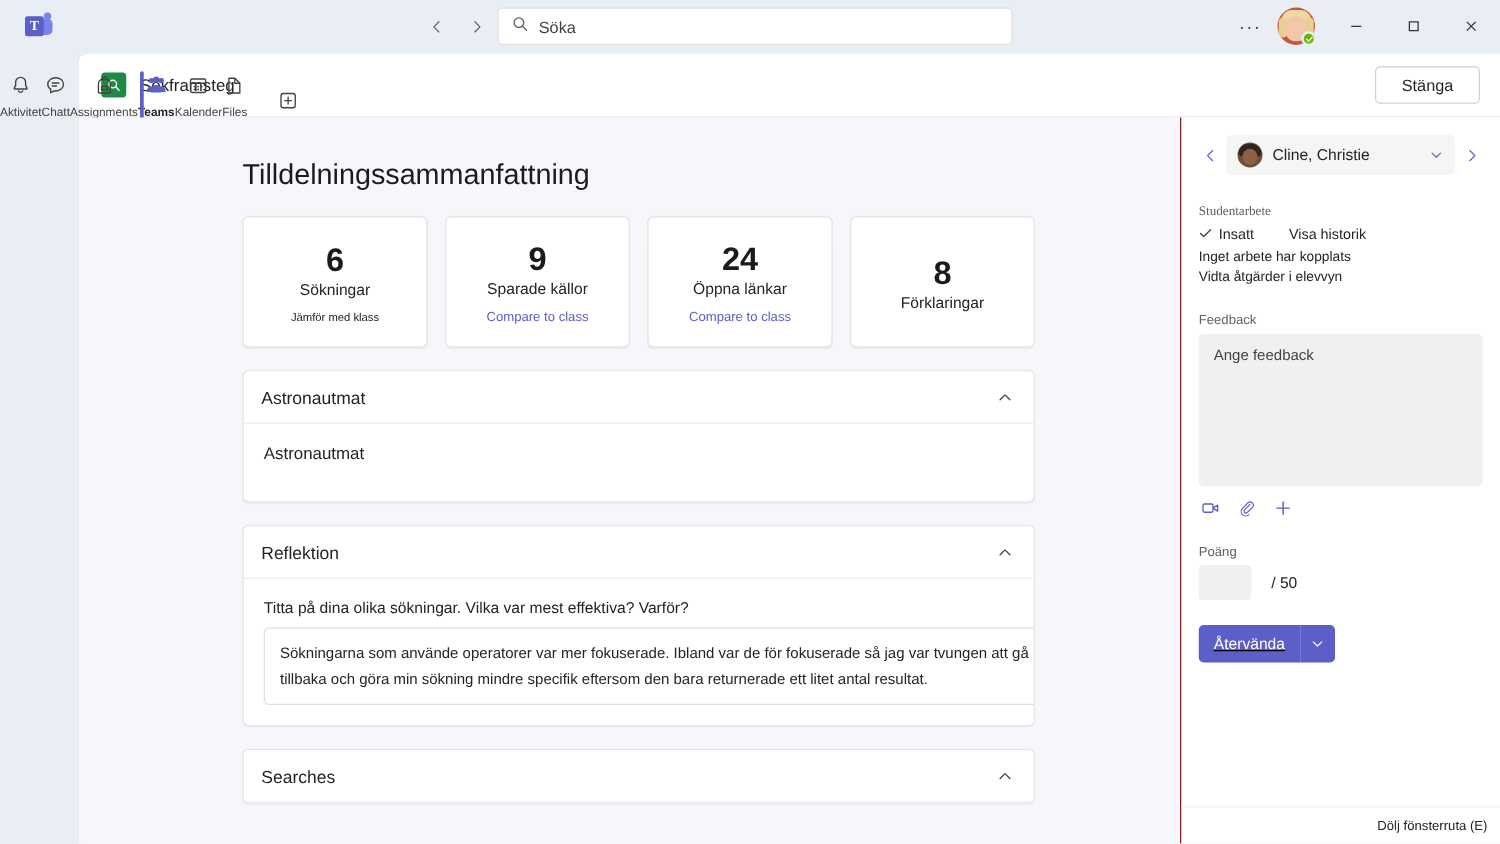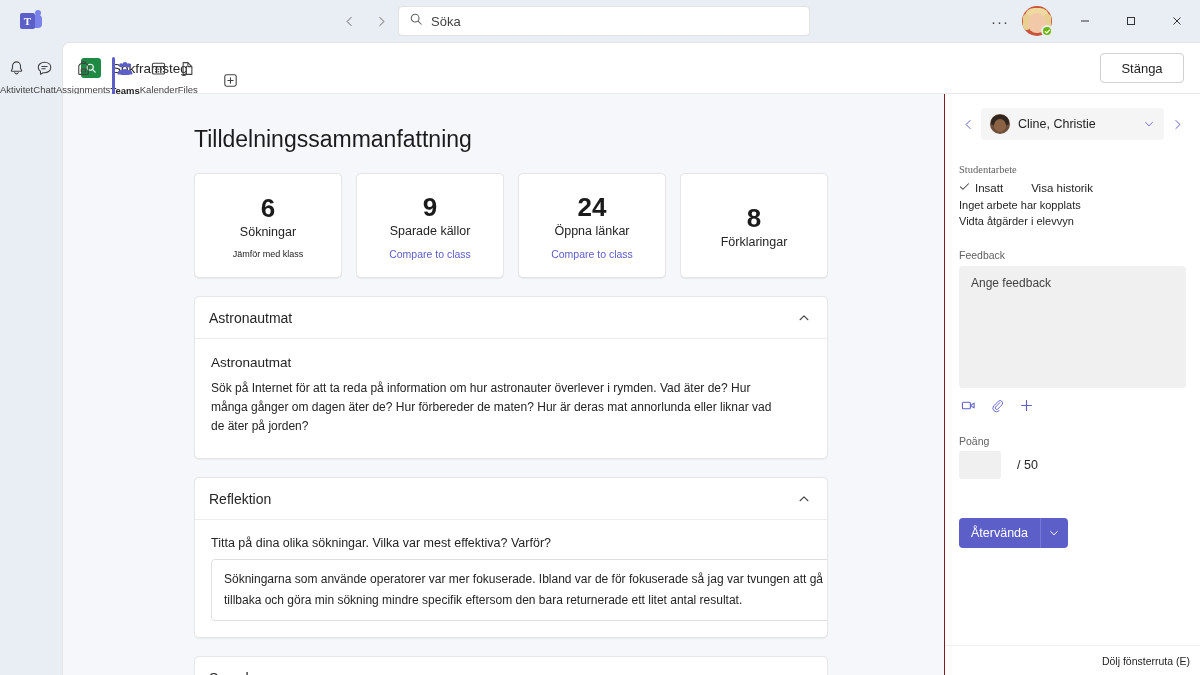--- a/index.html
+++ b/index.html
@@ -262,21 +262,21 @@
   .fb-icons { display: flex; gap: 14px; margin-top: 10px; padding-left: 2px; color: #5b5fc7; }
   .fb-icons > span { cursor: pointer; display: flex; }
 
   .pts-label { font-size: 10.5px; color: #616161; margin: 22px 0 4px 0; }
   .pts-row { display: flex; align-items: center; gap: 16px; }
   .pts-input {
     width: 42px; height: 28px; background: #f0f0f0; border-radius: 3px; cursor: text;
   }
   .pts-max { font-size: 12.5px; color: #242424; }
 
-  .ret-split { display: flex; margin-top: 39px; }
+  .ret-split { display: flex; margin-top: 20px; text-decoration: underline; }
   .ret-main {
     background: #5b5fc7; color: #fff; font-size: 12.5px;
     height: 30px; padding: 0 12px; min-width: 65px;
     display: flex; align-items: center; justify-content: center;
     border-radius: 4px 0 0 4px; cursor: pointer; overflow: hidden;
     white-space: nowrap;
   }
   .ret-arrow {
     background: #5b5fc7; color: #fff; width: 28px; height: 30px;
     display: flex; align-items: center; justify-content: center;
@@ -497,21 +497,20 @@
             <div class="panel-head">
               <div class="panel-title">Astronautmat</div>
               <div class="chev">
                 <svg width="14" height="14" viewBox="0 0 16 16" fill="none">
                     <path d="M3.5 10L8 5.6l4.5 4.4" stroke="#424242" stroke-width="1.2" stroke-linecap="round" stroke-linejoin="round"></path>
                   </svg>
               </div>
             </div>
             <div class="panel-body">
               <div class="inst-title">Astronautmat</div>
-              <div class="inst-text">Sök på Internet för att ta reda på information om hur astronauter överlever i rymden. Vad äter de? Hur många gånger om dagen äter de? Hur förbereder de maten? Hur är deras mat annorlunda eller liknar vad de äter på jorden?</div>
             </div>
           </div>
 
           <div class="panel">
             <div class="panel-head">
               <div class="panel-title">Reflektion</div>
               <div class="chev">
                 <svg width="14" height="14" viewBox="0 0 16 16" fill="none">
                     <path d="M3.5 10L8 5.6l4.5 4.4" stroke="#424242" stroke-width="1.2" stroke-linecap="round" stroke-linejoin="round"></path>
                   </svg>

